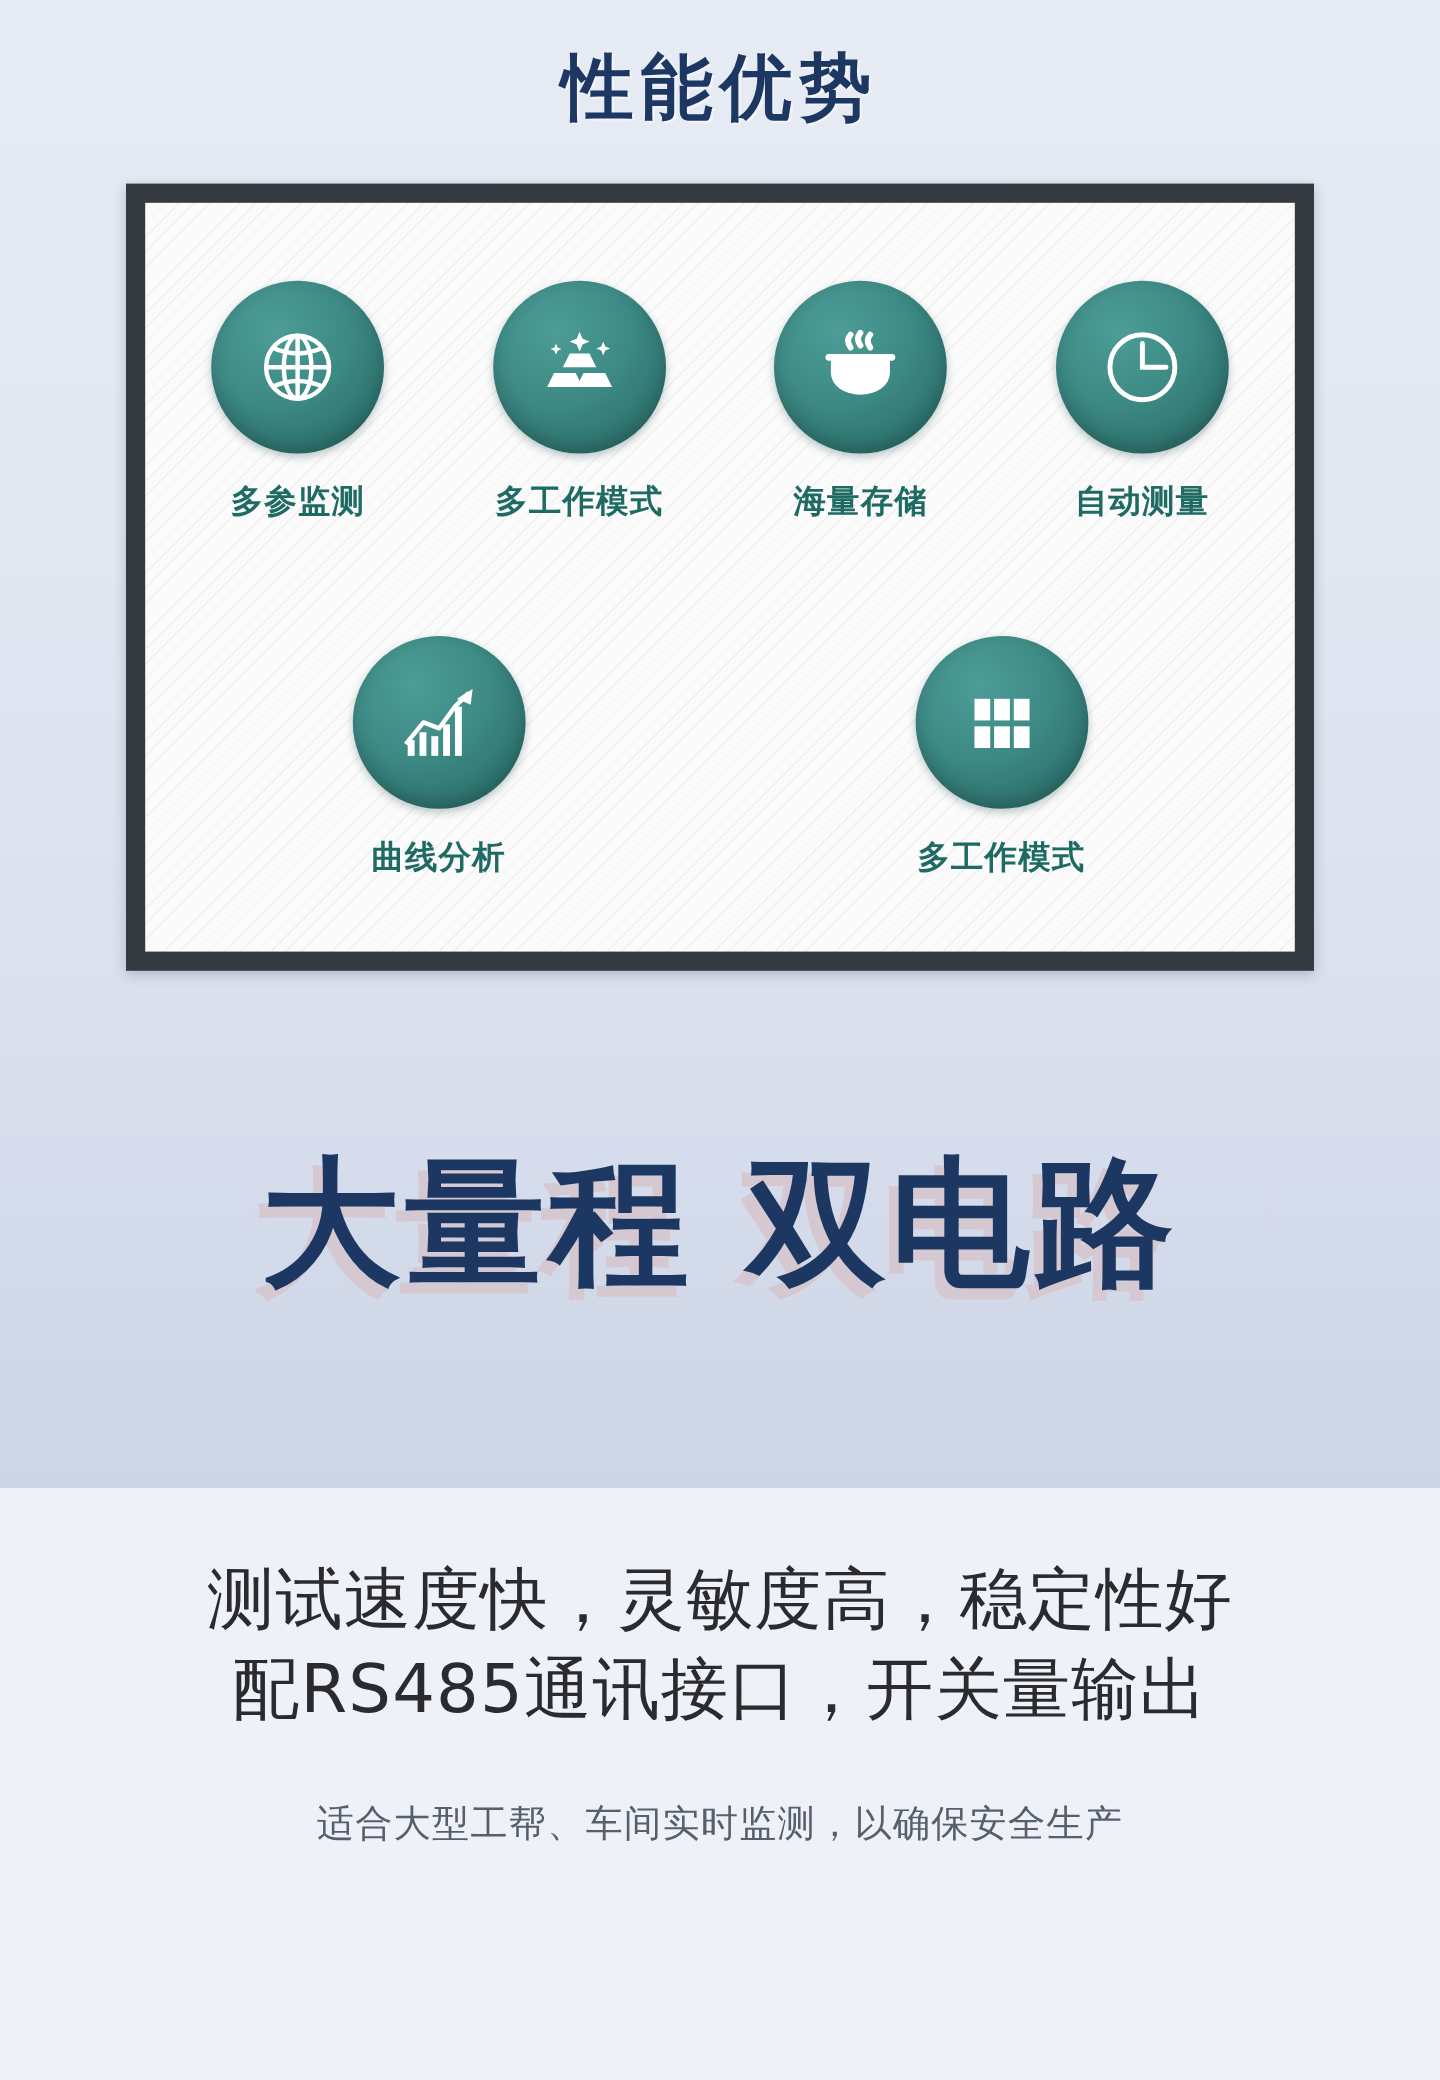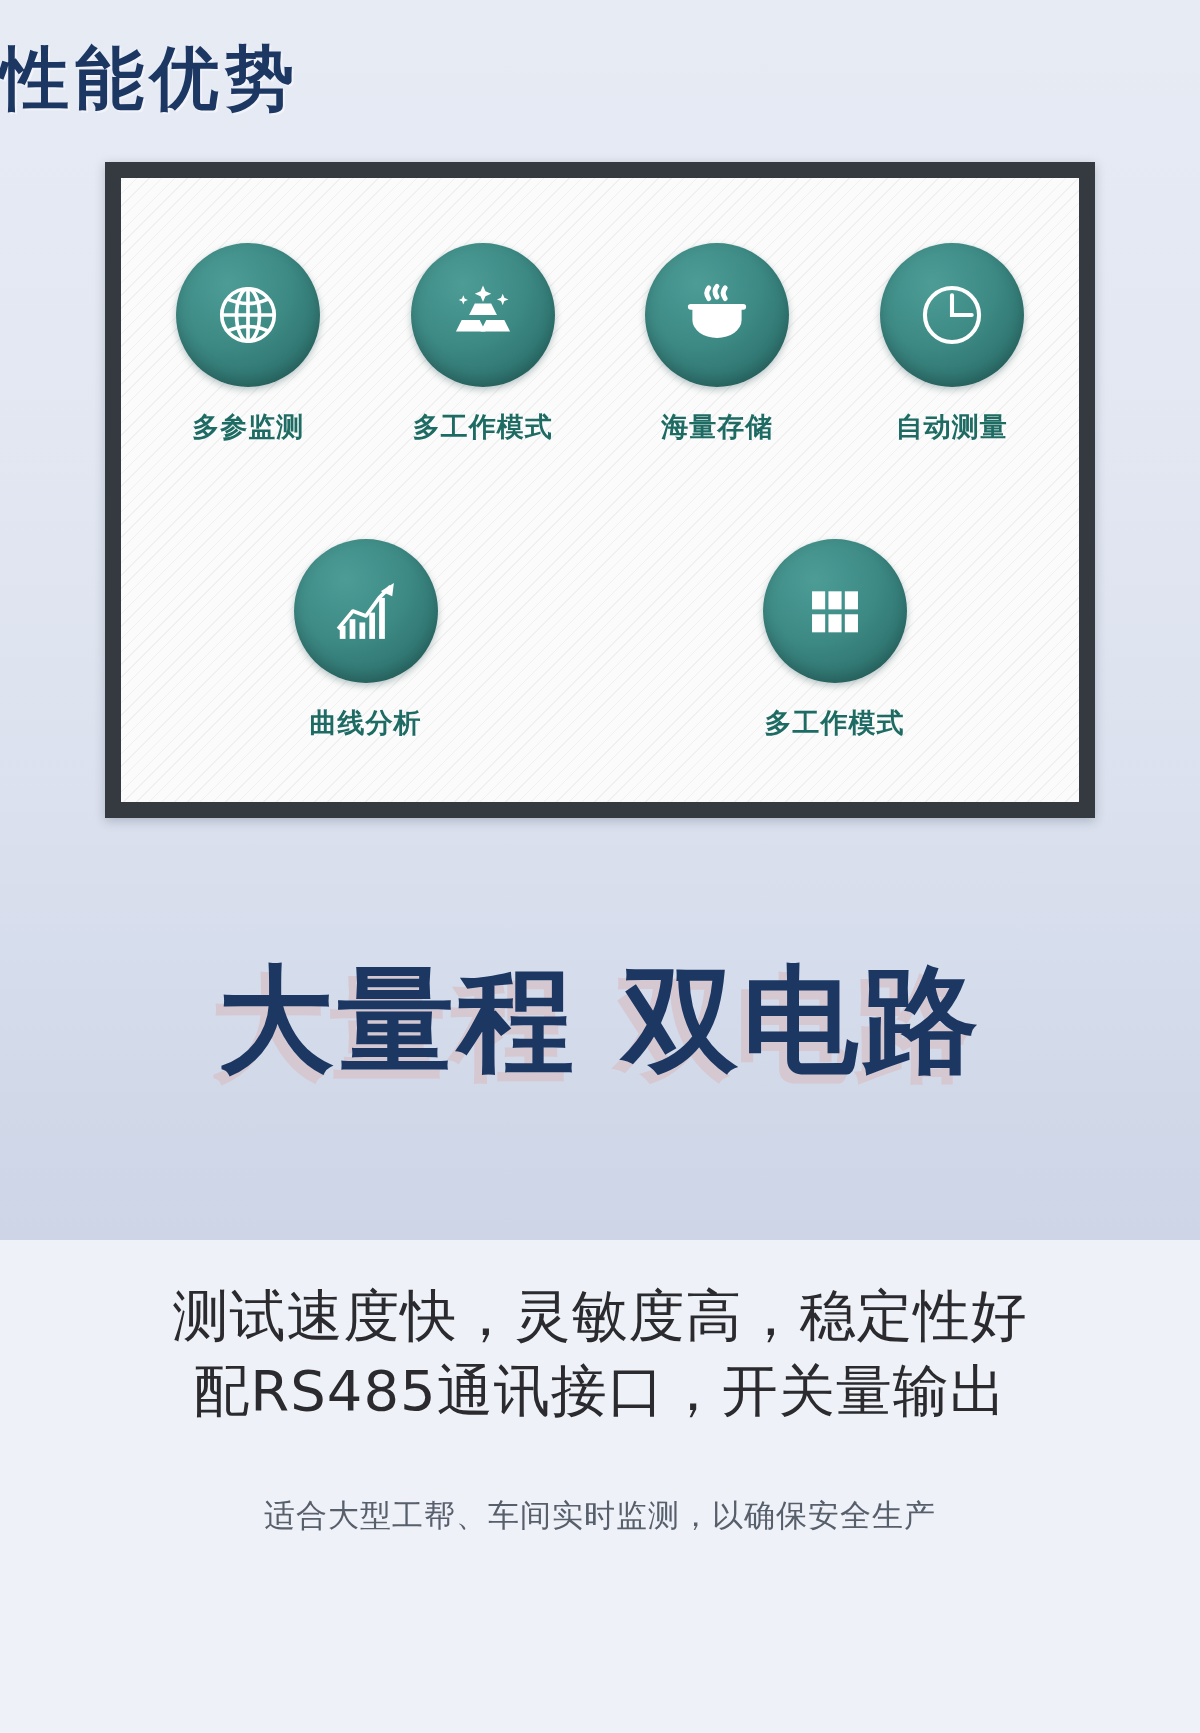--- a/index.html
+++ b/index.html
@@ -13,22 +13,22 @@
   }
 
   
   .sec-features{
     position:relative;
     padding-top:42px;
     background:linear-gradient(180deg,#e7ebf4 0%,#e2e7f2 55%,#dbe1ee 100%);
     height:800px;
   }
   .page-title{
-    text-align:left;
-    font-size:69px;
+    text-align:center;
+    font-size:60px;
     line-height:1.05;
     font-weight:bold;
     color:#1d3763;
     letter-spacing:6px;
     text-shadow:2px 2px 0 rgba(255,255,255,.45);
     font-family:"DejaVu Sans","Liberation Sans",sans-serif;
   }
 
   .panel-frame{
     margin:48px auto 0;
@@ -103,35 +103,35 @@
   }
   .slogan-line.light{
     color:#6b7a93;
     text-shadow:-8px 9px 0 rgba(214,196,204,.8);
   }
 
   
   .sec-copy{
     height:493px;
     background:#eef1f8;
-    padding-top:38px;
+    padding-top:56px;
     display:flex;
     flex-direction:column;
     align-items:center;
   }
   .copy-line{
     font-size:56px;
     line-height:1.34;
     color:#2b2b2f;
     white-space:nowrap;
     letter-spacing:1px;
     font-family:"DejaVu Sans","Liberation Sans",sans-serif;
   }
   .copy-sub{
-    margin-top:67px;
+    margin-top:53px;
     font-size:31px;
     color:#575f6b;
     letter-spacing:1px;
     white-space:nowrap;
     font-family:"DejaVu Sans","Liberation Sans",sans-serif;
   }
 </style>
 </head>
 <body>
 

